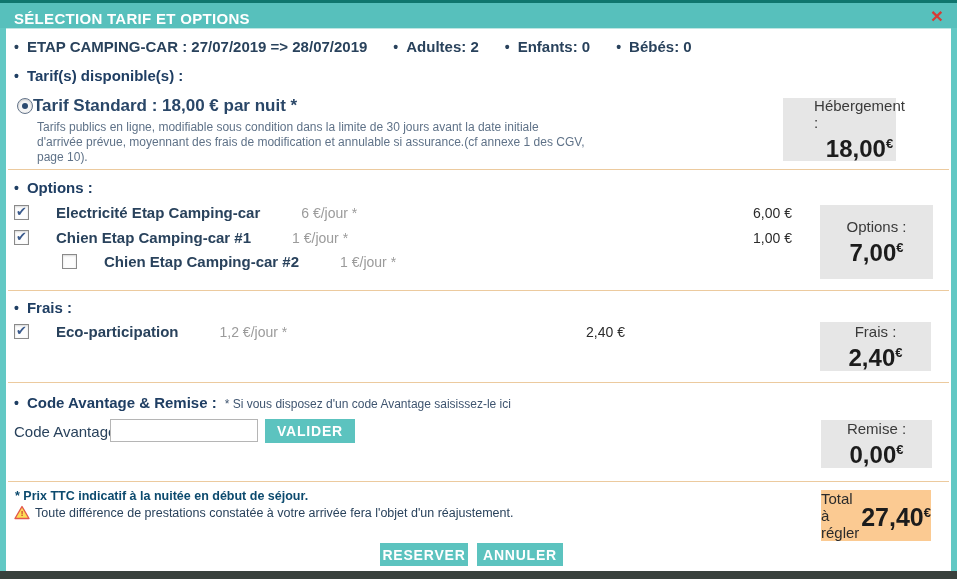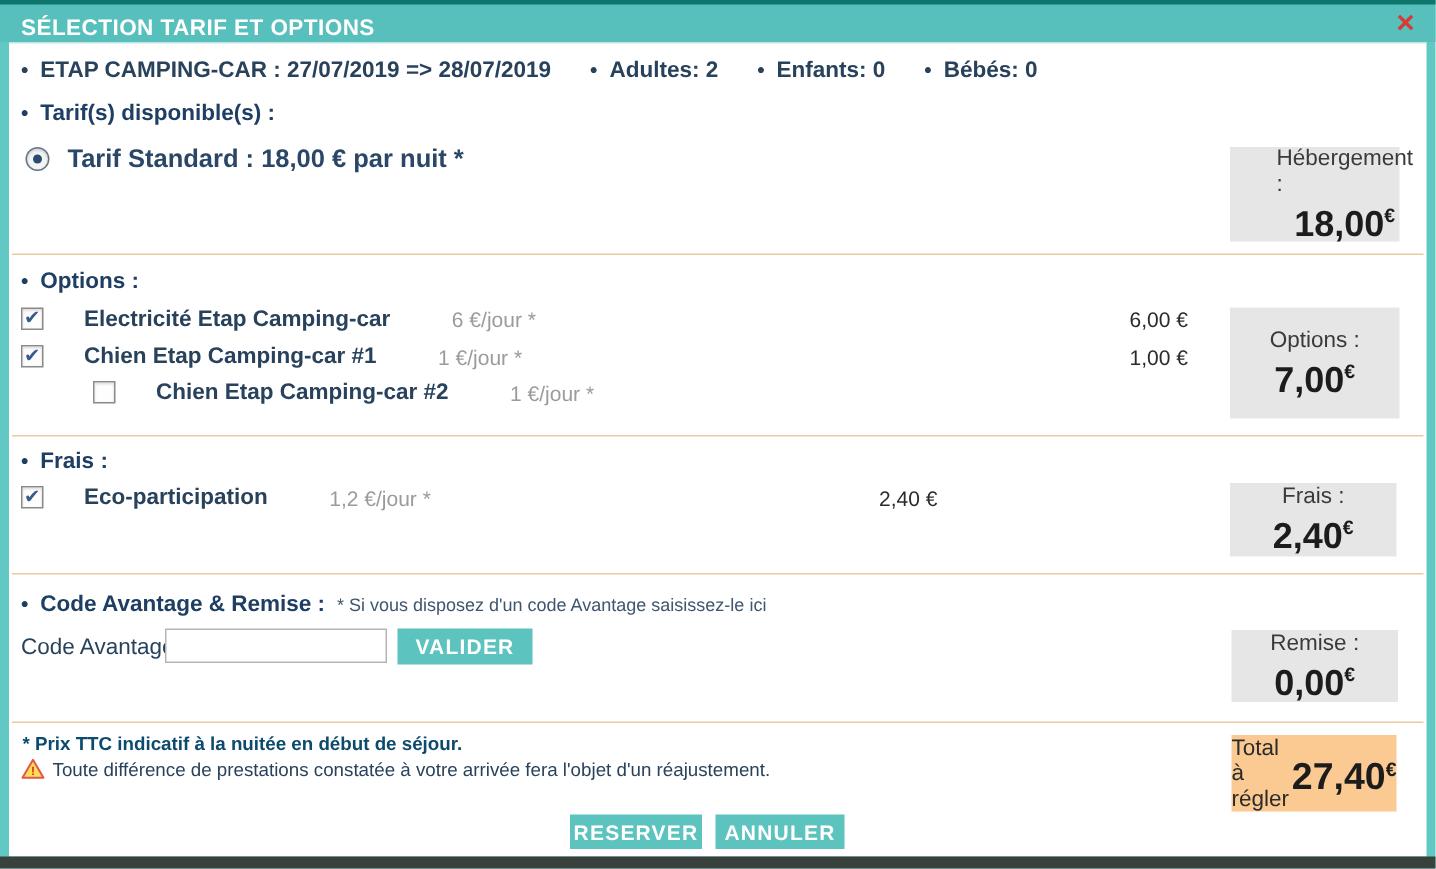--- a/index.html
+++ b/index.html
@@ -12,21 +12,21 @@
   .close-x { position:absolute; right:9px; top:2px; width:22px; height:22px; color:#d63b36; font-size:21px; font-weight:bold; line-height:22px; text-align:center; cursor:pointer; }
 
   .content-bg { position:absolute; left:6px; top:28px; width:945px; height:543px; background:#ffffff; border-top:1px solid #bfe6e3; }
   .bottom-strip { position:absolute; left:0; top:571px; width:957px; height:8px; background:#39413d; }
   .info-row { position:absolute; left:14px; top:38px; display:flex; gap:26px; font-size:15px; font-weight:600; color:#29425c; }
   .info-item { display:flex; gap:8px; align-items:baseline; }
   .dot { font-size:14px; }
 
   .section-title { position:absolute; left:14px; font-size:15px; font-weight:bold; color:#1f3e63; display:flex; gap:8px; align-items:baseline; }
 
-  .radio-row { position:absolute; left:17px; top:96px; display:flex; align-items:center; gap:12px; }
+  .radio-row { position:absolute; left:17px; top:96px; display:flex; align-items:center; gap:0; }
   .radio { width:16px; height:16px; border:1px solid #64748a; border-radius:50%; background:#f4f4f4; position:relative; box-shadow:inset 0 1px 2px rgba(0,0,0,.18); }
   .radio.checked::after { content:""; position:absolute; left:4px; top:4px; width:6px; height:6px; border-radius:50%; background:#2b4a6f; }
   .radio-label { font-size:17px; font-weight:600; color:#2a4768; }
 
   .fine-print { position:absolute; left:37px; top:120px; width:548px; font-size:12px; line-height:15px; color:#5f7288; }
 
   .sum-box { position:absolute; background:#e6e6e6; display:flex; flex-direction:column; align-items:center; justify-content:center; color:#333333; }
   .sum-label { font-size:15px; color:#3a3a3a; }
   .sum-amount { font-size:24px; font-weight:bold; color:#1c1c1c; line-height:26px; }
   .sum-amount sup { font-size:13px; font-weight:bold; }
@@ -94,22 +94,23 @@
   <div class="section-title" style="top:67px;">
     <span class="dot">•</span>
     <span>Tarif(s) disponible(s) :</span>
   </div>
 
   <div class="radio-row">
     <span class="radio checked"></span>
     <span class="radio-label">Tarif Standard : 18,00 € par nuit *</span>
   </div>
 
-
-  <div class="sum-box" style="left:820px; top:98px; width:113px; height:63px;padding-left:40px;">
+  <div class="fine-print">Tarifs publics en ligne, modifiable sous condition dans la limite de 30 jours avant la date initiale d'arrivée prévue, moyennant des frais de modification et annulable si assurance.(cf annexe 1 des CGV, page 10).</div>
+
+  <div class="sum-box" style="left:783px; top:98px; width:113px; height:63px;padding-left:40px;">
     <span class="sum-label">Hébergement :</span>
     <span class="sum-amount"><span>18,00</span><sup>€</sup></span>
   </div>
 
   <div class="divider" style="top:169px;"></div>
 
   <div class="section-title" style="top:179px;">
     <span class="dot">•</span>
     <span>Options :</span>
   </div>

